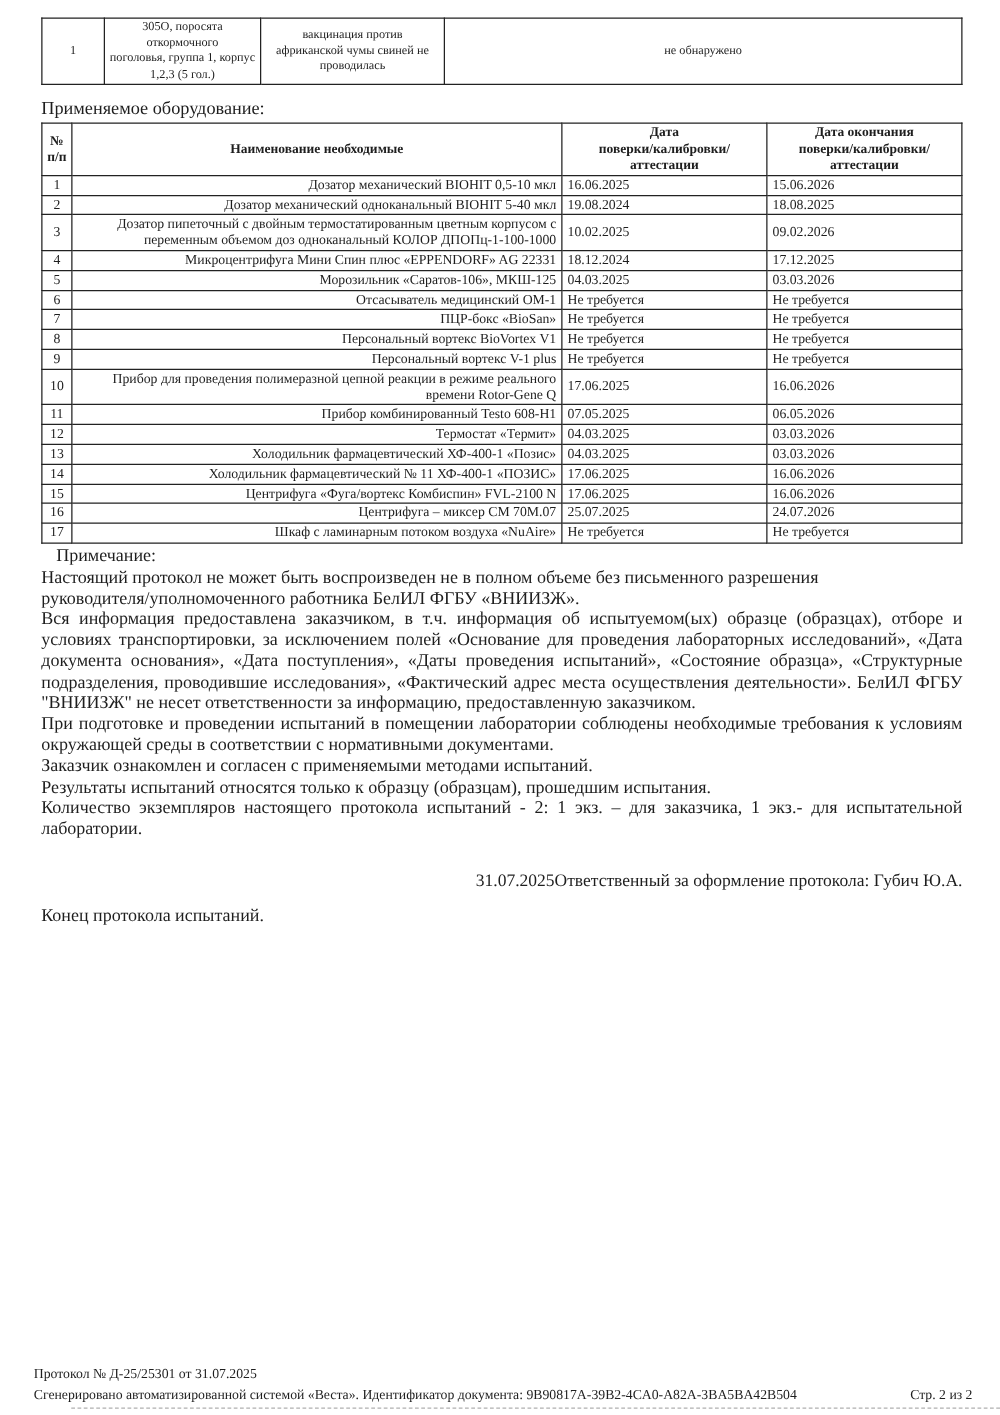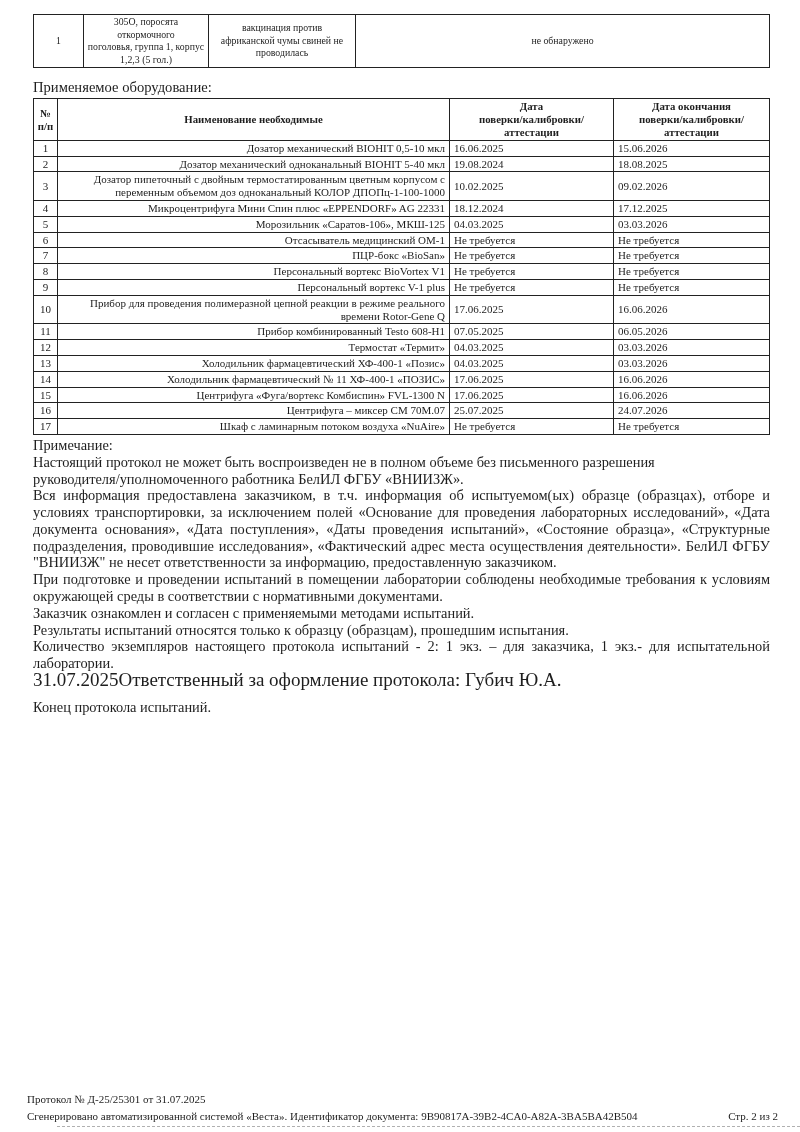--- a/index.html
+++ b/index.html
@@ -31,28 +31,28 @@
   .equip-table th {
     font-size:10.8px; line-height:12.8px; font-weight:bold;
     text-align:center; padding:1px 2px; white-space:pre-line;
   }
   .equip-table td { font-size:11px; line-height:12.8px; padding:1px 4px; }
   .equip-table td.c0 { text-align:center; }
   .equip-table td.c1 { text-align:right; }
   .equip-table td.c2, .equip-table td.c3 { text-align:left; }
 
   
-  .notes-heading { font-size:14.4px; line-height:16.8px; margin:2px 0 0 0; }
+  .notes-heading { font-size:14.4px; line-height:16.8px; margin:2px 0 0 12px; }
   .notes p { margin:0; font-size:14.4px; line-height:16.8px; text-align:justify; }
   .notes p.no-justify { text-align:left; }
 
   
   .sign-row {
-    display:flex; justify-content:flex-start;
-    font-size:19px; line-height:16.8px; 
+    display:flex; justify-content:flex-end;
+    font-size:14px; line-height:16.8px; margin-top:26px;
   }
   .end-line { font-size:14.4px; line-height:16.8px; margin-top:10px; }
 
   
   .footer {
     position:absolute; left:27px; right:22px; top:1091px;
     font-size:11px; line-height:17px;
   }
   .footer-line2 { display:flex; justify-content:space-between; }
 
@@ -188,21 +188,21 @@
             <td class="c3">03.03.2026</td>
           </tr>
           <tr>
             <td class="c0">14</td>
             <td class="c1">Холодильник фармацевтический № 11 ХФ-400-1 «ПОЗИС»</td>
             <td class="c2">17.06.2025</td>
             <td class="c3">16.06.2026</td>
           </tr>
           <tr>
             <td class="c0">15</td>
-            <td class="c1">Центрифуга «Фуга/вортекс Комбиспин» FVL-1300 N</td>
+            <td class="c1">Центрифуга «Фуга/вортекс Комбиспин» FVL-2100 N</td>
             <td class="c2">17.06.2025</td>
             <td class="c3">16.06.2026</td>
           </tr>
           <tr>
             <td class="c0">16</td>
             <td class="c1">Центрифуга – миксер СМ 70М.07</td>
             <td class="c2">25.07.2025</td>
             <td class="c3">24.07.2026</td>
           </tr>
           <tr>

